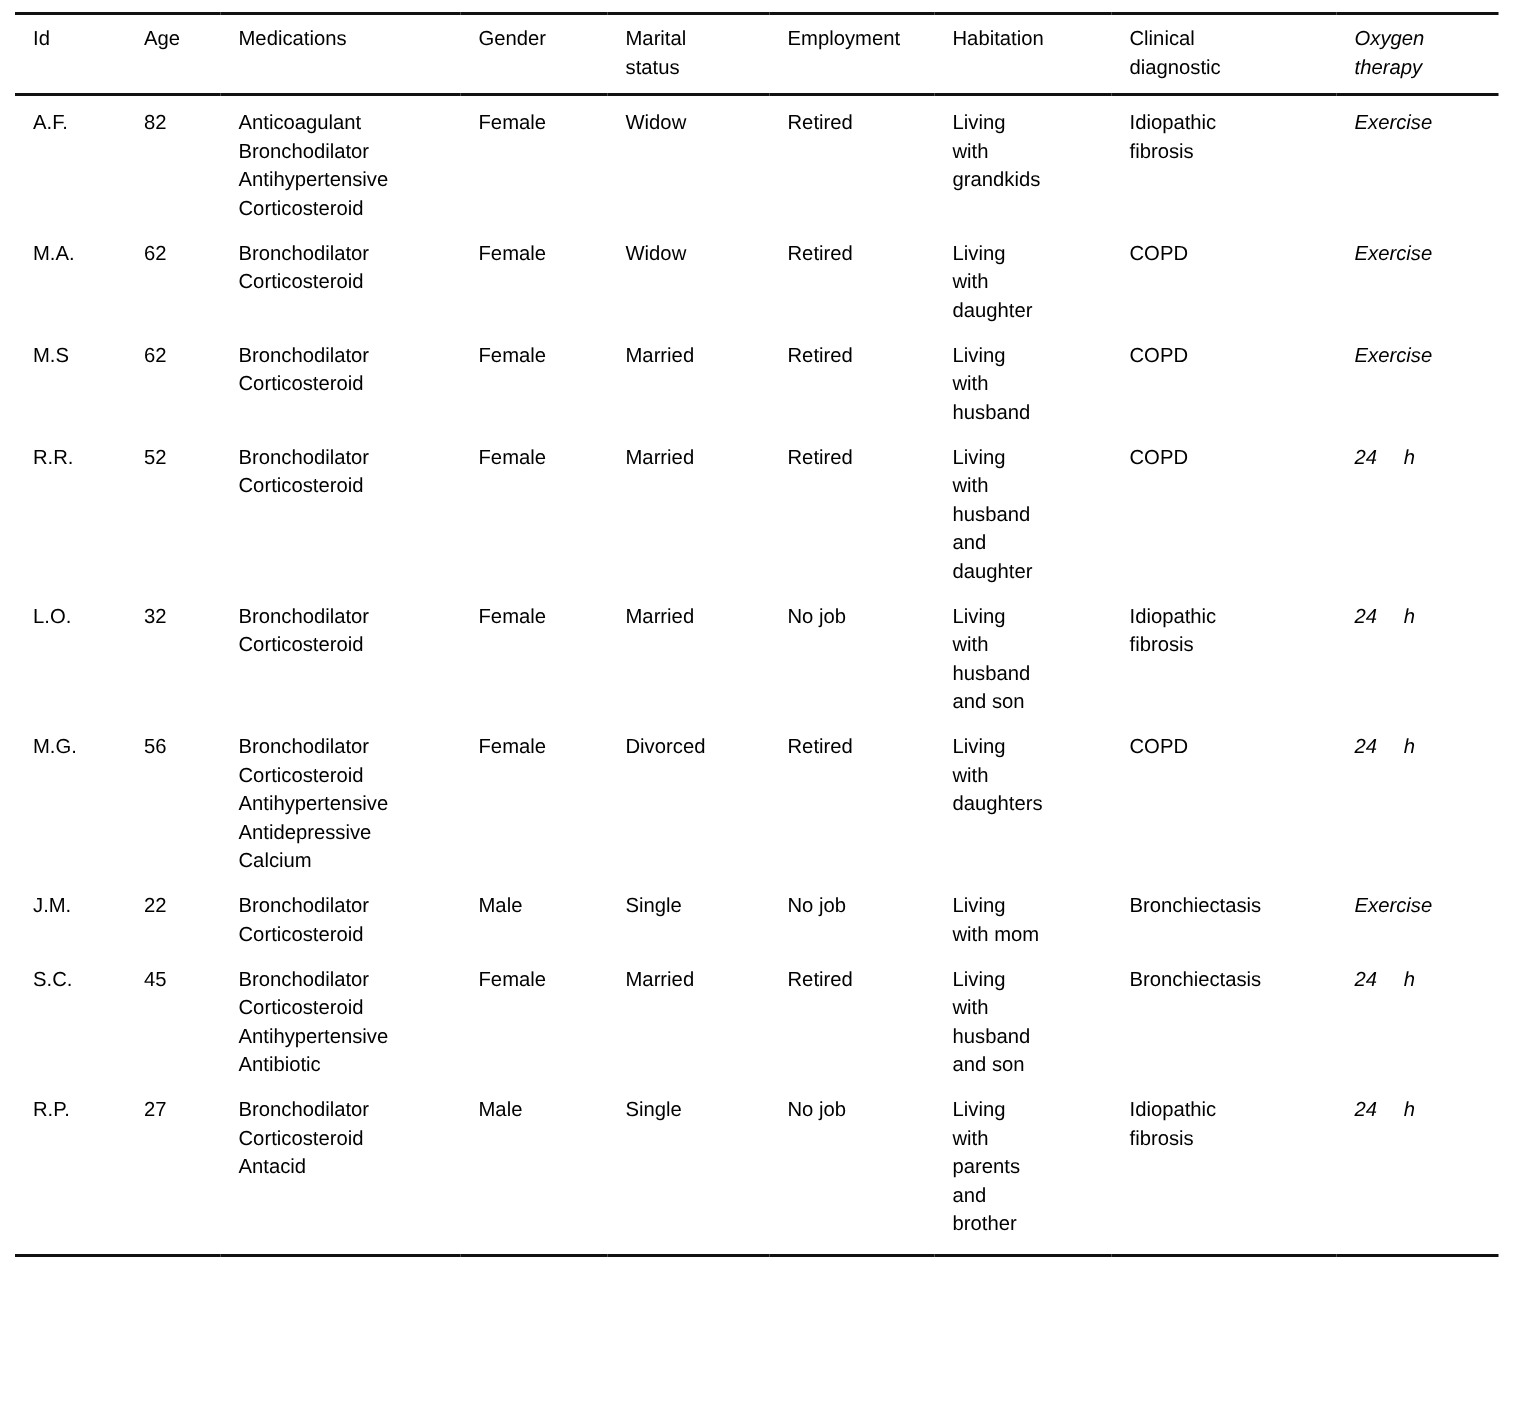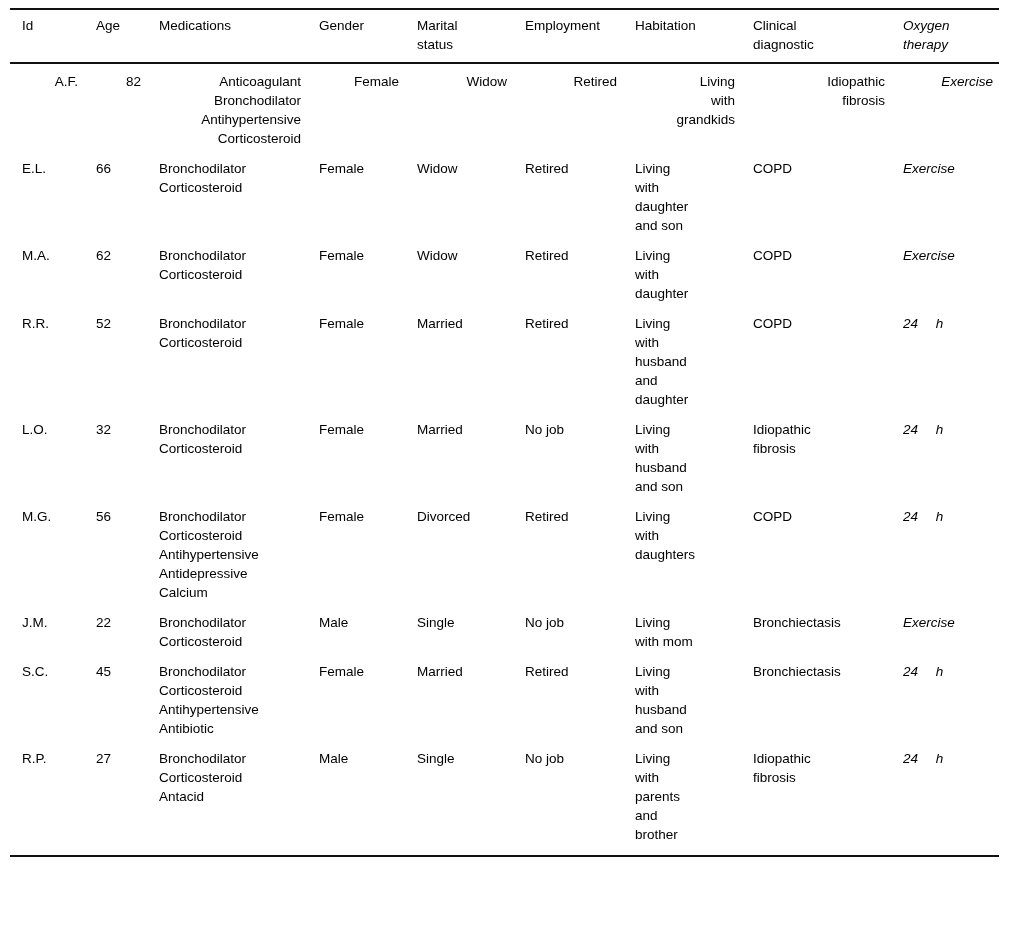--- a/index.html
+++ b/index.html
@@ -34,21 +34,20 @@
     word-wrap: break-word;
   }
   .paper-table thead th {
     border-bottom: 2px solid #111111;
     padding-top: 6px;
     padding-bottom: 8px;
     margin-top: 15px;
   }
   .paper-table tbody tr:first-child td {
     padding-top: 8px;
-    text-align: right;
   }
   
   .col-oxygen_therapy { word-spacing: 14px; font-style: italic; }
 </style>
 </head>
 <body>
 
 <table class="paper-table">
   <colgroup id="colgroup">
       <col style="width: 74px;">
@@ -89,45 +88,44 @@
         <td class="col-marital_status">Widow</td>
         <td class="col-employment">Retired</td>
         <td class="col-habitation">Living
 with
 grandkids</td>
         <td class="col-clinical_diagnostic">Idiopathic
 fibrosis</td>
         <td class="col-oxygen_therapy">Exercise</td>
       </tr>
       <tr>
-        <td class="col-id">E.L.</td>
-        <td class="col-age">66</td>
-        <td class="col-medications">Bronchodilator
-Corticosteroid</td>
-        <td class="col-gender">Female</td>
-        <td class="col-marital_status">Widow</td>
-        <td class="col-employment">Retired</td>
-        <td class="col-habitation">Living
-with
-daughter
-and son</td>
-        <td class="col-clinical_diagnostic">COPD</td>
-        <td class="col-oxygen_therapy">Exercise</td>
-      </tr>
-      <tr>
         <td class="col-id">M.A.</td>
         <td class="col-age">62</td>
         <td class="col-medications">Bronchodilator
 Corticosteroid</td>
         <td class="col-gender">Female</td>
         <td class="col-marital_status">Widow</td>
         <td class="col-employment">Retired</td>
         <td class="col-habitation">Living
 with
 daughter</td>
+        <td class="col-clinical_diagnostic">COPD</td>
+        <td class="col-oxygen_therapy">Exercise</td>
+      </tr>
+      <tr>
+        <td class="col-id">M.S</td>
+        <td class="col-age">62</td>
+        <td class="col-medications">Bronchodilator
+Corticosteroid</td>
+        <td class="col-gender">Female</td>
+        <td class="col-marital_status">Married</td>
+        <td class="col-employment">Retired</td>
+        <td class="col-habitation">Living
+with
+husband</td>
         <td class="col-clinical_diagnostic">COPD</td>
         <td class="col-oxygen_therapy">Exercise</td>
       </tr>
       <tr>
         <td class="col-id">R.R.</td>
         <td class="col-age">52</td>
         <td class="col-medications">Bronchodilator
 Corticosteroid</td>
         <td class="col-gender">Female</td>
         <td class="col-marital_status">Married</td>

